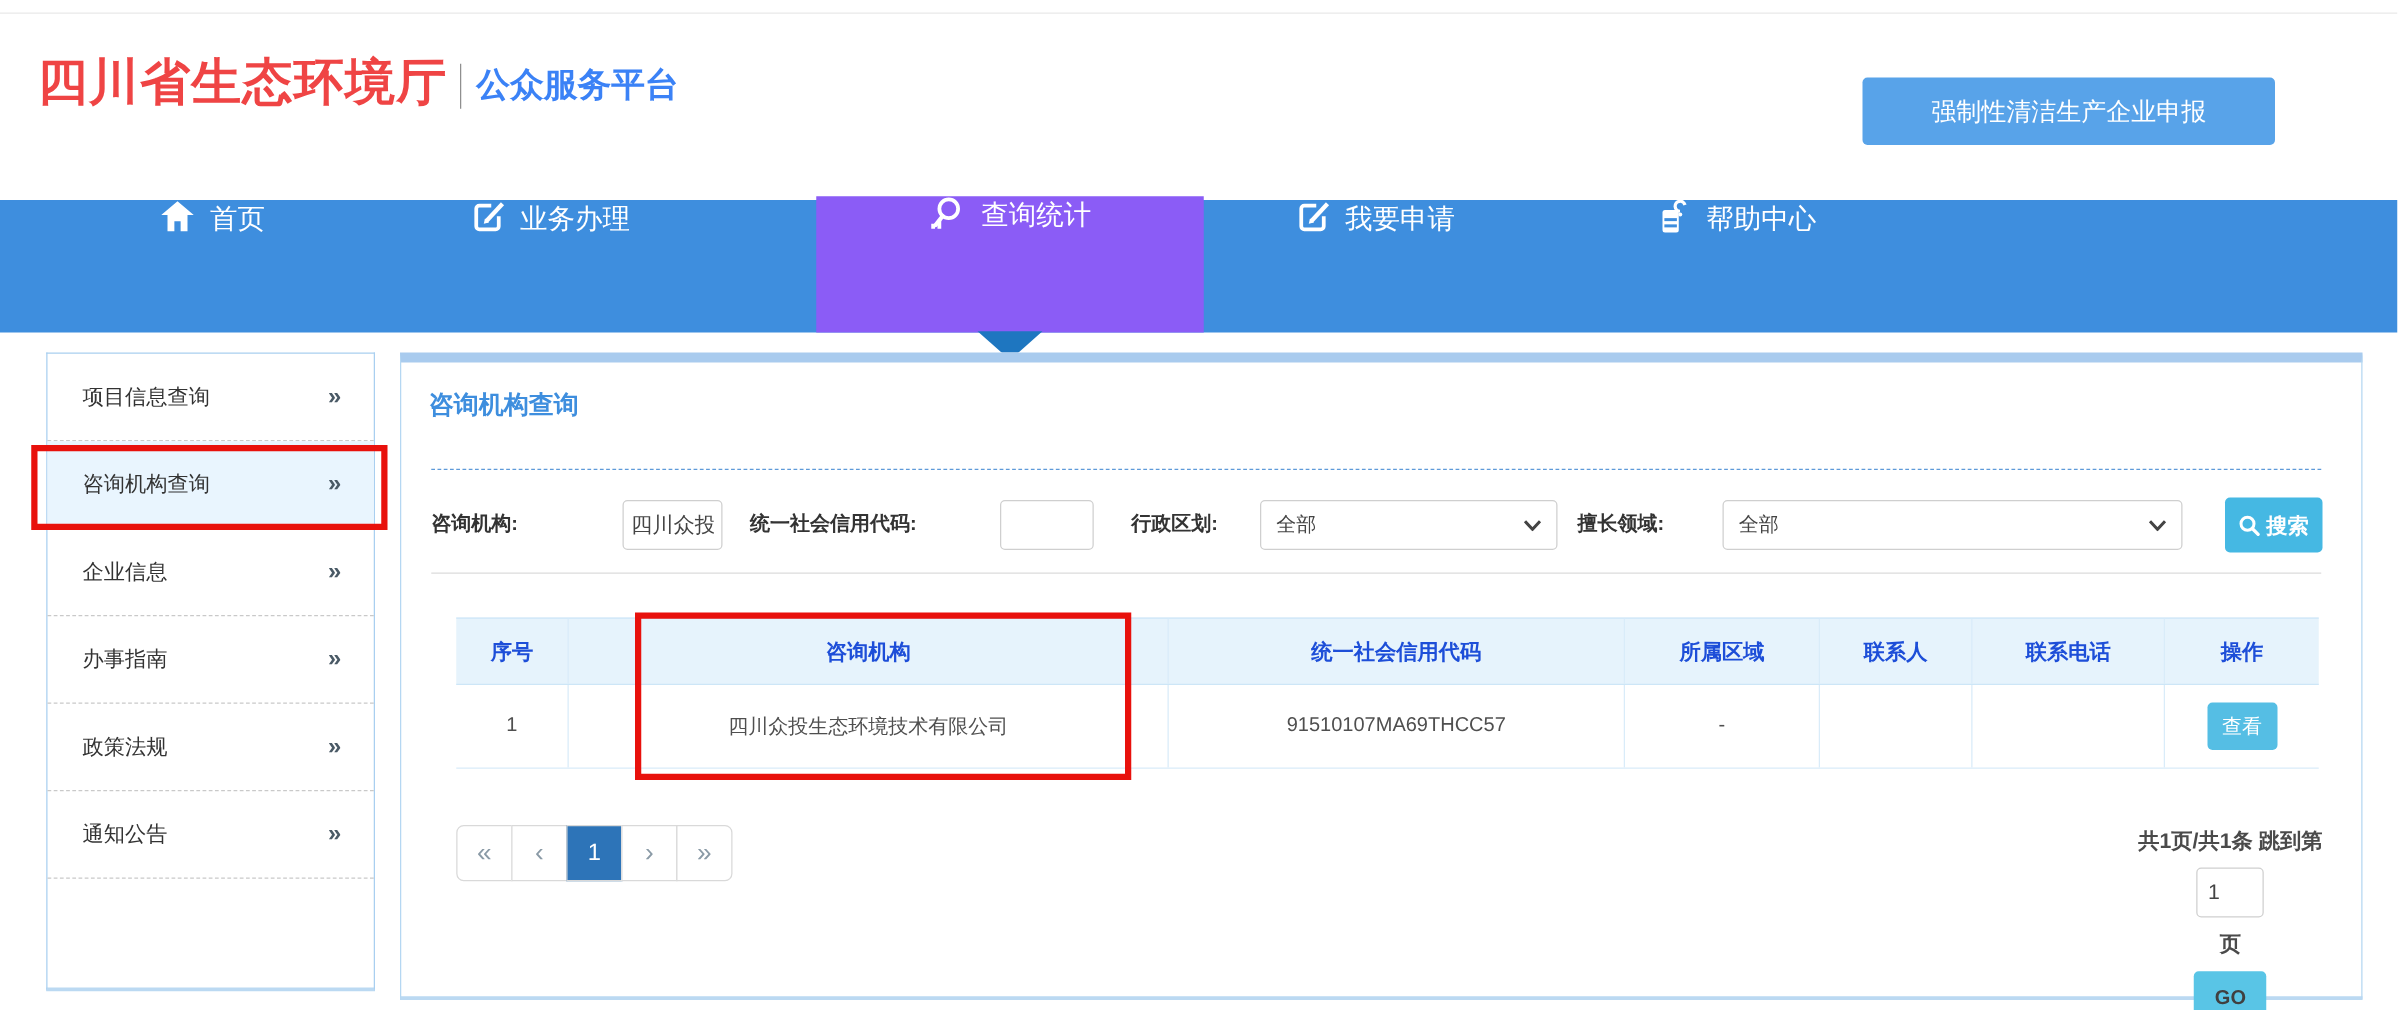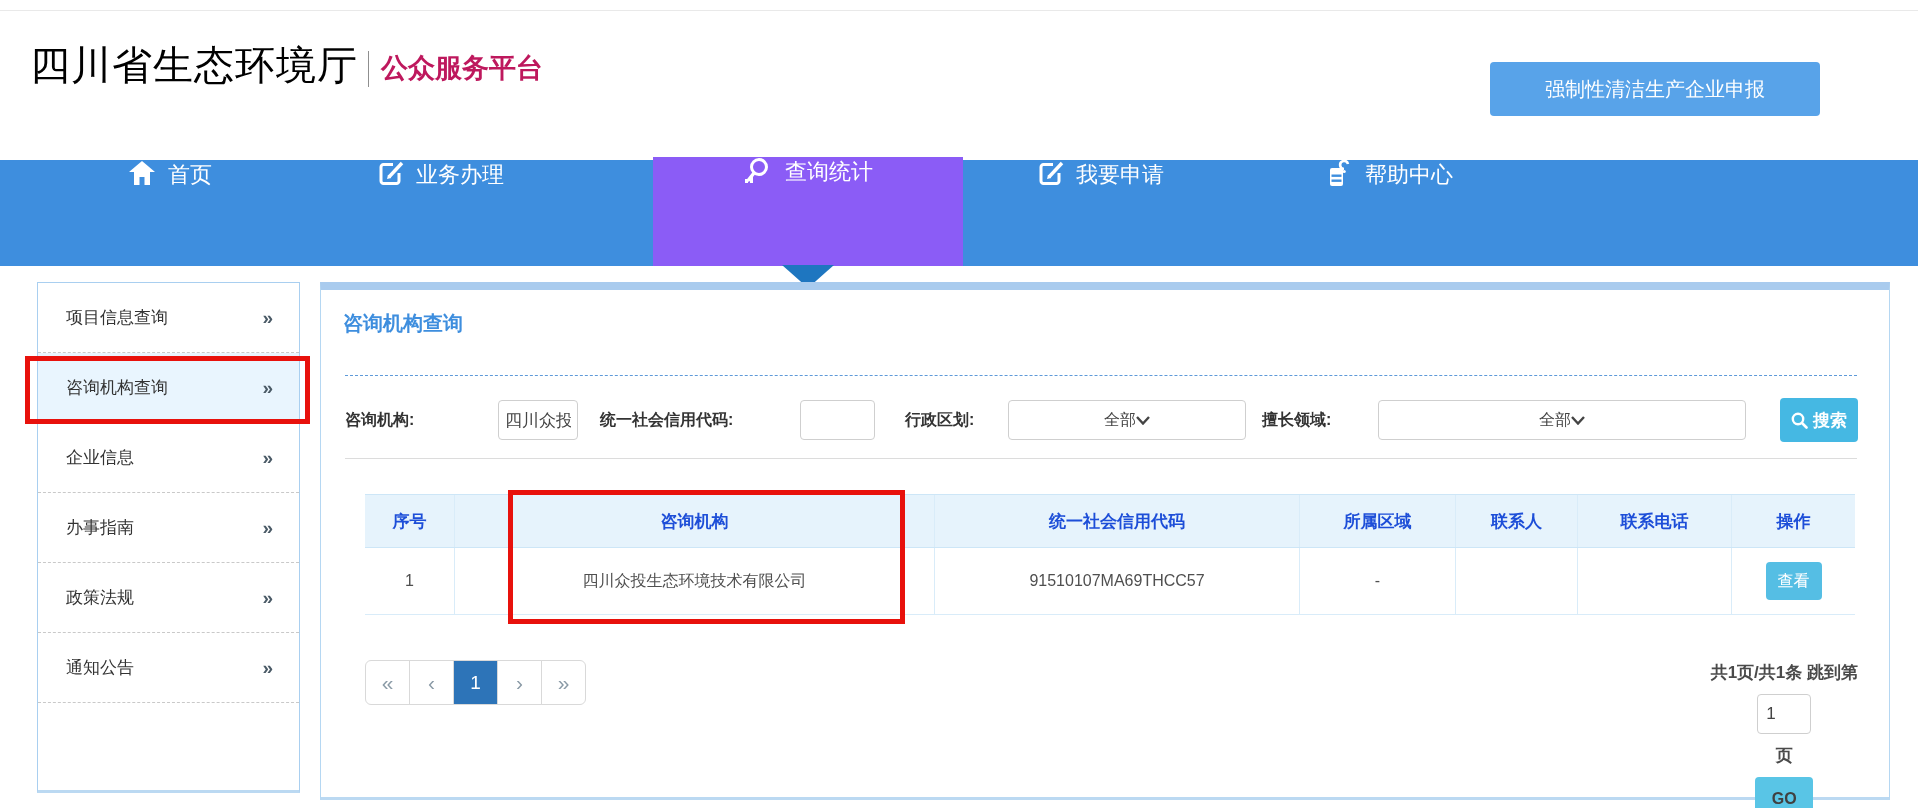--- a/index.html
+++ b/index.html
@@ -4,23 +4,23 @@
 <style>
   * { margin:0; padding:0; box-sizing:border-box; }
   html,body { width:1918px; height:808px; background:#fff; overflow:hidden;
     font-family:"Liberation Sans","DejaVu Sans",sans-serif; }
   .page { position:relative; width:1918px; height:808px; background:#fff; }
 
   .top-hairline { position:absolute; top:10px; left:0; width:100%; height:1px; background:#e9e9e9; }
 
   
   .brand { position:absolute; left:30px; top:38px; display:flex; align-items:center; }
-  .brand-title { font-size:40px; font-weight:400; color:#000000; letter-spacing:1px; }
+  .brand-title { font-size:40px; font-weight:700; color:#ef4444; letter-spacing:1px; }
   .brand-divider { width:1px; height:36px; background:#8f8f8f; margin:0 12px 0 10px; margin-top:6px; }
-  .brand-sub { font-size:27px; font-weight:700; color:#be185d; margin-top:4px; }
+  .brand-sub { font-size:27px; font-weight:700; color:#3b82f6; margin-top:4px; }
   .apply-btn { position:absolute; left:1490px; top:62px; width:330px; height:54px;
     background:#58A3E9; border:none; border-radius:4px; color:#fff; font-size:20px;
     display:flex; align-items:center; justify-content:center; cursor:pointer; }
 
   
   .navbar { position:absolute; left:0; top:160px; width:100%; height:106px; background:#3E8EDE; }
   .nav-item { position:absolute; top:0; height:106px; display:flex; align-items:flex-start; gap:12px;
     color:#fff; font-size:22px; cursor:pointer; transform:translateX(-50%); white-space:nowrap; }
   .nav-item .nicon { display:flex; align-items:center; }
   .nav-item.active { left:653px; top:-3px; width:310px; height:109px; background:#8b5cf6;
@@ -47,21 +47,21 @@
   .dash-sep { position:absolute; left:24px; top:85px; width:1512px; height:0;
     border-top:1px dashed #5E9AD9; }
   .gray-sep { position:absolute; left:24px; top:168px; width:1512px; height:1px; background:#dcdcdc; }
 
   .flabel { position:absolute; top:110px; height:40px; line-height:40px;
     font-size:16px; font-weight:700; color:#333; white-space:nowrap; }
   .txt { position:absolute; top:110px; height:40px; border:1px solid #cfcfcf; border-radius:4px;
     font-size:17px; color:#444; padding:0 6px;
     font-family:"Liberation Sans","DejaVu Sans",sans-serif; }
   .sel { position:absolute; top:110px; height:40px; border:1px solid #cfcfcf; border-radius:4px;
-    background:#fff; display:flex; align-items:center; justify-content:center;
+    background:#fff; display:flex; align-items:center; justify-content:space-between;
     padding:0 12px; font-size:16px; color:#444; cursor:pointer; }
   .search-btn { position:absolute; left:1459px; top:108px; width:78px; height:44px;
     background:#45B8E3; border:none; border-radius:4px; color:#fff; font-size:17px; font-weight:700;
     display:flex; align-items:center; justify-content:center; gap:5px; cursor:pointer; }
 
   
   .tbl { position:absolute; left:44px; top:204px; width:1490px; }
   .trow { display:grid; grid-template-columns:90px 480px 365px 156px 122px 154px 123px; }
   .trow.head { background:#E6F3FC; height:54px; border-top:1px solid #CDE6F7; border-bottom:1px solid #CDE6F7; }
   .trow.body { background:#fff; height:67px; border-bottom:1px solid #D9ECF9; }

